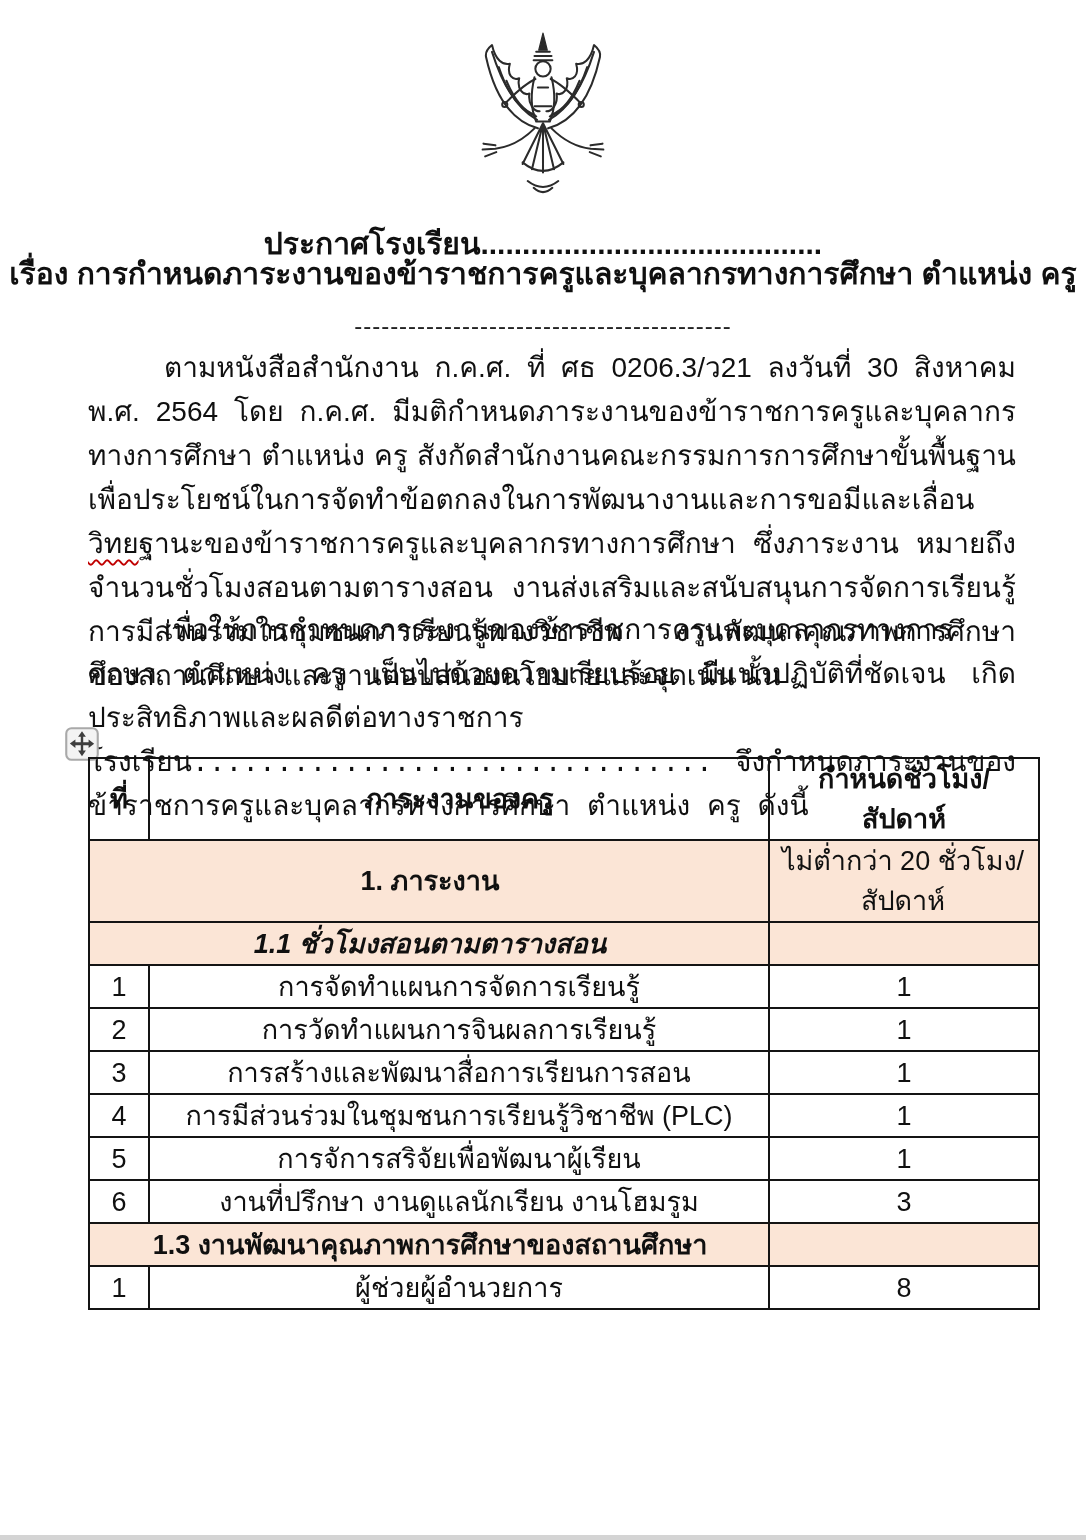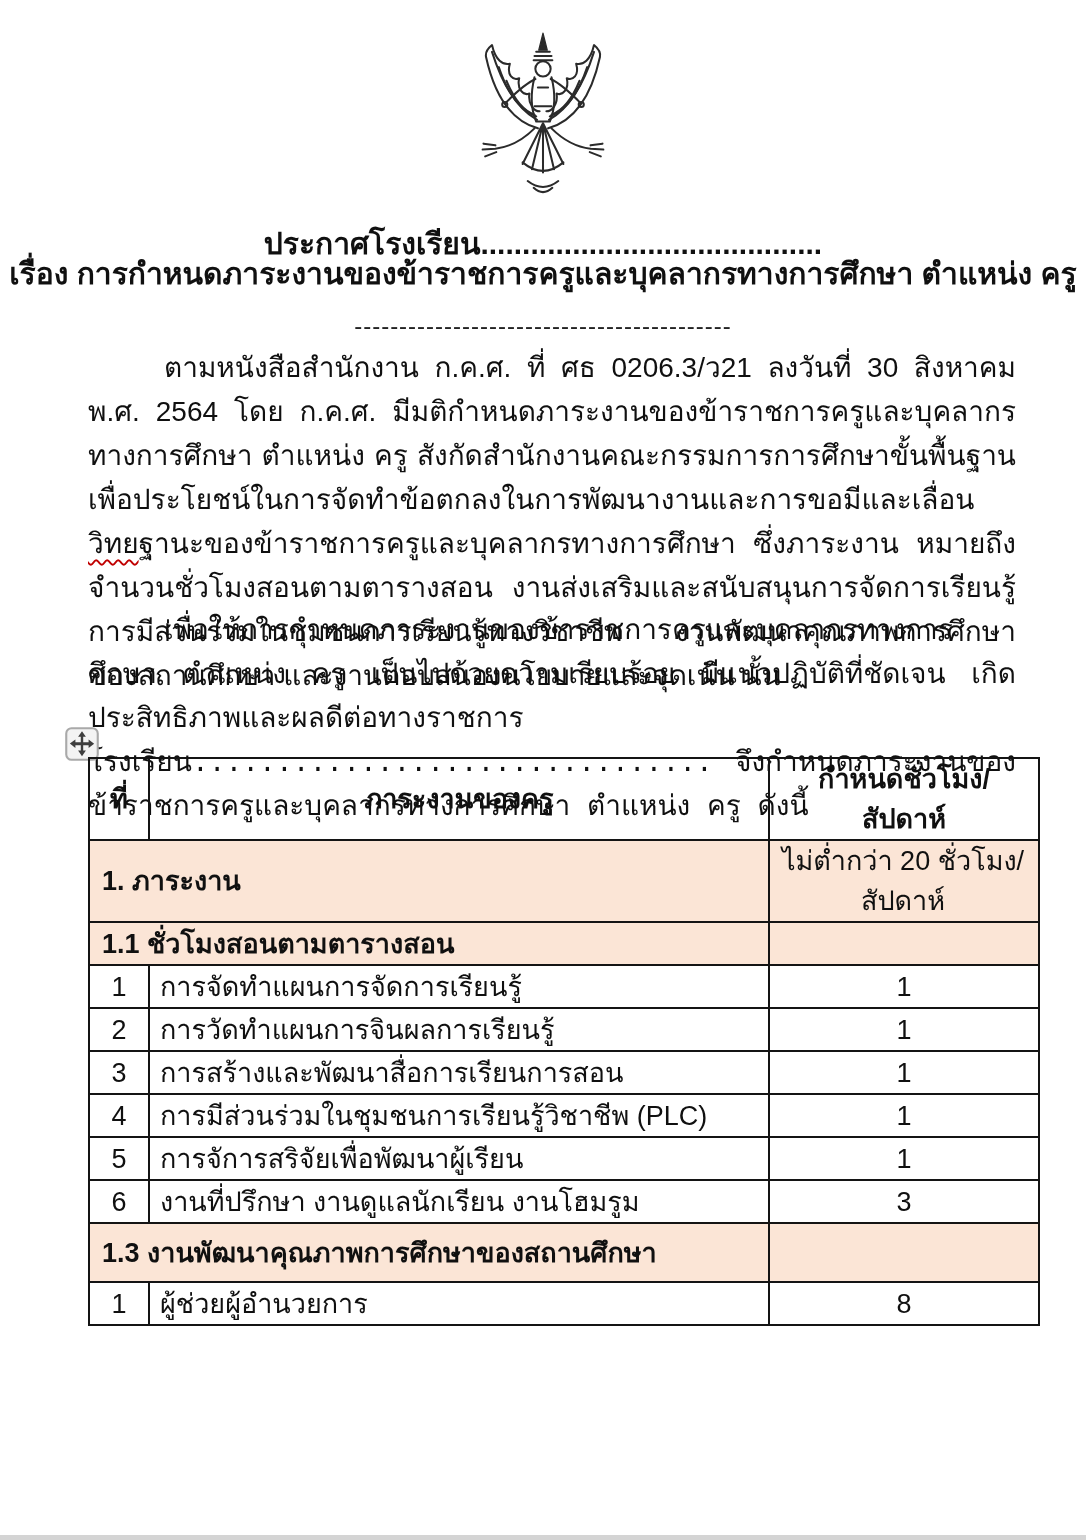--- a/index.html
+++ b/index.html
@@ -30,21 +30,21 @@
     text-decoration-color:var(--spell);text-decoration-thickness:2px;
     text-underline-offset:6px;
   }
   .move-handle{position:absolute;left:64px;top:726px;width:36px;height:36px;cursor:move;}
   table.workload{
     position:absolute;left:88px;top:757px;width:950px;
     border-collapse:collapse;table-layout:fixed;
   }
   table.workload th,table.workload td{
     border:2px solid var(--border);font-size:27px;line-height:40px;
-    padding:0 10px;overflow:hidden;vertical-align:middle;
+    padding:0 10px;overflow:hidden;vertical-align:middle;text-align:center;
   }
   table.workload th{font-weight:bold;text-align:center;padding:0 4px;}
   col.c-no{width:60px;} col.c-task{width:620px;} col.c-hours{width:270px;}
   tr.section td{background:var(--highlight);}
   tr.section td.label{font-weight:bold;padding-left:12px;}
   td.no{text-align:center;}
   td.task{text-align:left;}
   td.value{text-align:center;}
   td.value.left{text-align:center;padding-left:8px;}
   tr.top td{vertical-align:top;padding-top:2px;}
@@ -124,21 +124,21 @@
       <th>ที่</th>
       <th>ภาระงานของครู</th>
       <th>กำหนดชั่วโมง/ สัปดาห์</th>
     </tr>
   </thead>
   <tbody>
       <tr class="section" style="height: 43px;">
         <td class="label" colspan="2">1. ภาระงาน</td>
         <td class="value left">ไม่ต่ำกว่า 20 ชั่วโมง/สัปดาห์</td>
       </tr>
-      <tr class="section" style="height: 43px;">
+      <tr class="section" style="height: 43px; font-style: italic;">
         <td class="label" colspan="2">1.1 ชั่วโมงสอนตามตารางสอน</td>
         <td class="value "></td>
       </tr>
       <tr style="height: 43px;">
         <td class="no">1</td>
         <td class="task">การจัดทำแผนการจัดการเรียนรู้</td>
         <td class="value ">1</td>
       </tr>
       <tr style="height: 43px;">
         <td class="no">2</td>
@@ -158,21 +158,21 @@
       <tr style="height: 43px;">
         <td class="no">5</td>
         <td class="task">การจัการสริจัยเพื่อพัฒนาผู้เรียน</td>
         <td class="value ">1</td>
       </tr>
       <tr style="height: 43px;">
         <td class="no">6</td>
         <td class="task">งานที่ปรึกษา งานดูแลนักเรียน งานโฮมรูม</td>
         <td class="value ">3</td>
       </tr>
-      <tr class="section" style="height: 59px;">
+      <tr class="section" style="height: 43px;">
         <td class="label" colspan="2">1.3 งานพัฒนาคุณภาพการศึกษาของสถานศึกษา</td>
         <td class="value "></td>
       </tr>
       <tr style="height: 43px;">
         <td class="no">1</td>
         <td class="task">ผู้ช่วยผู้อำนวยการ</td>
         <td class="value ">8</td>
       </tr>
     </tbody>
 </table>

